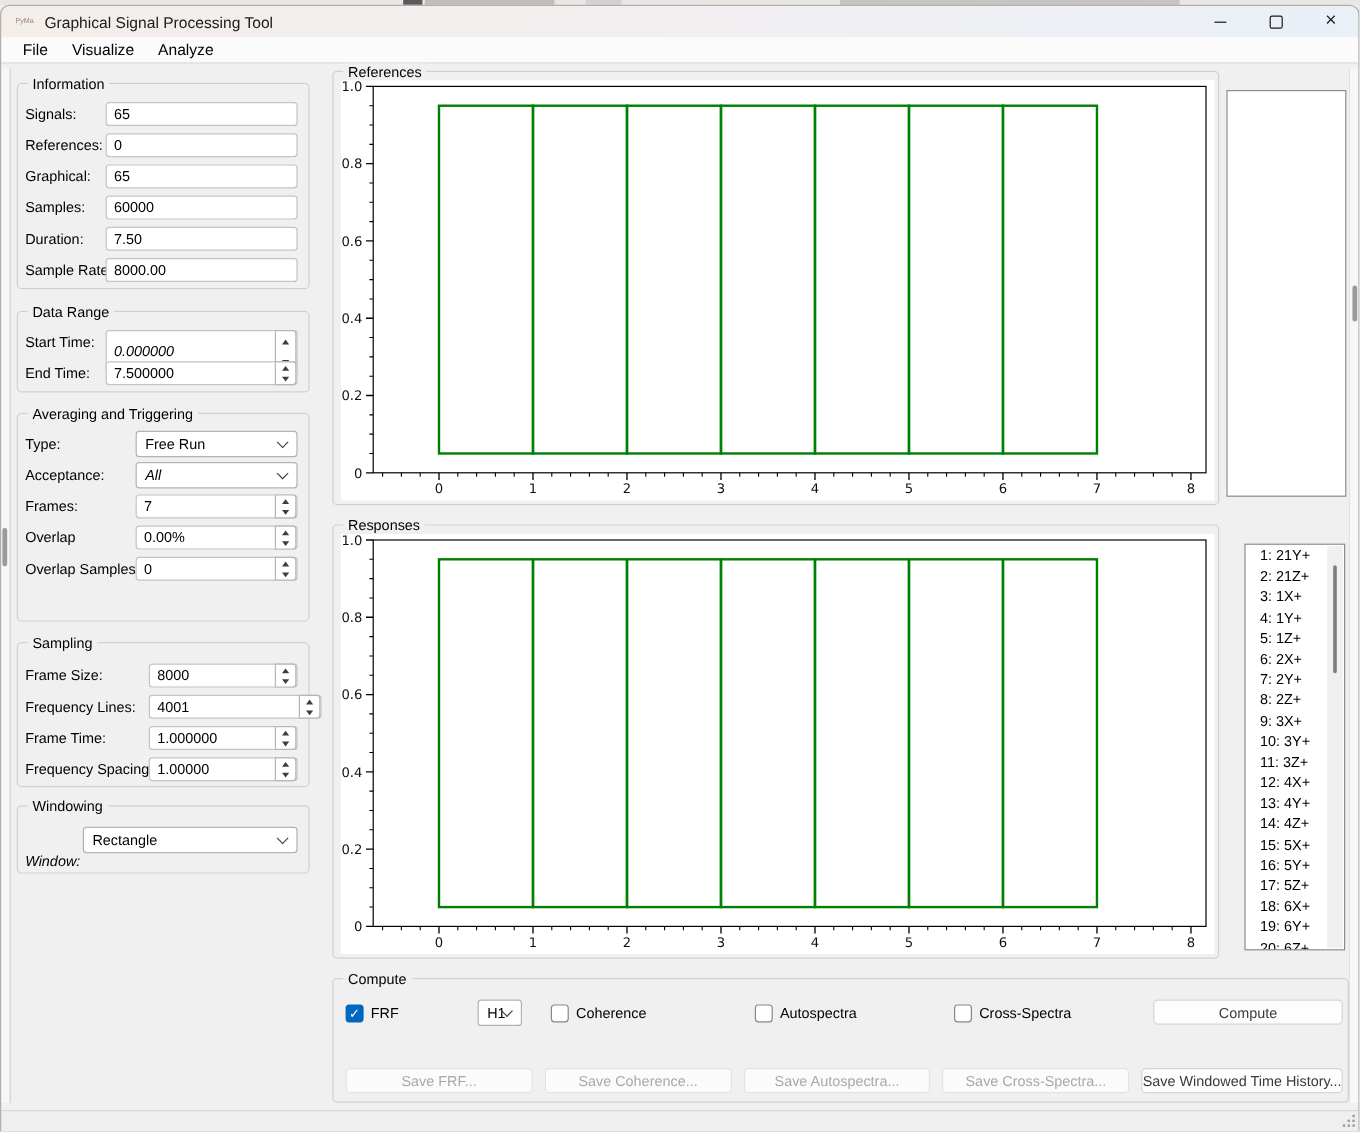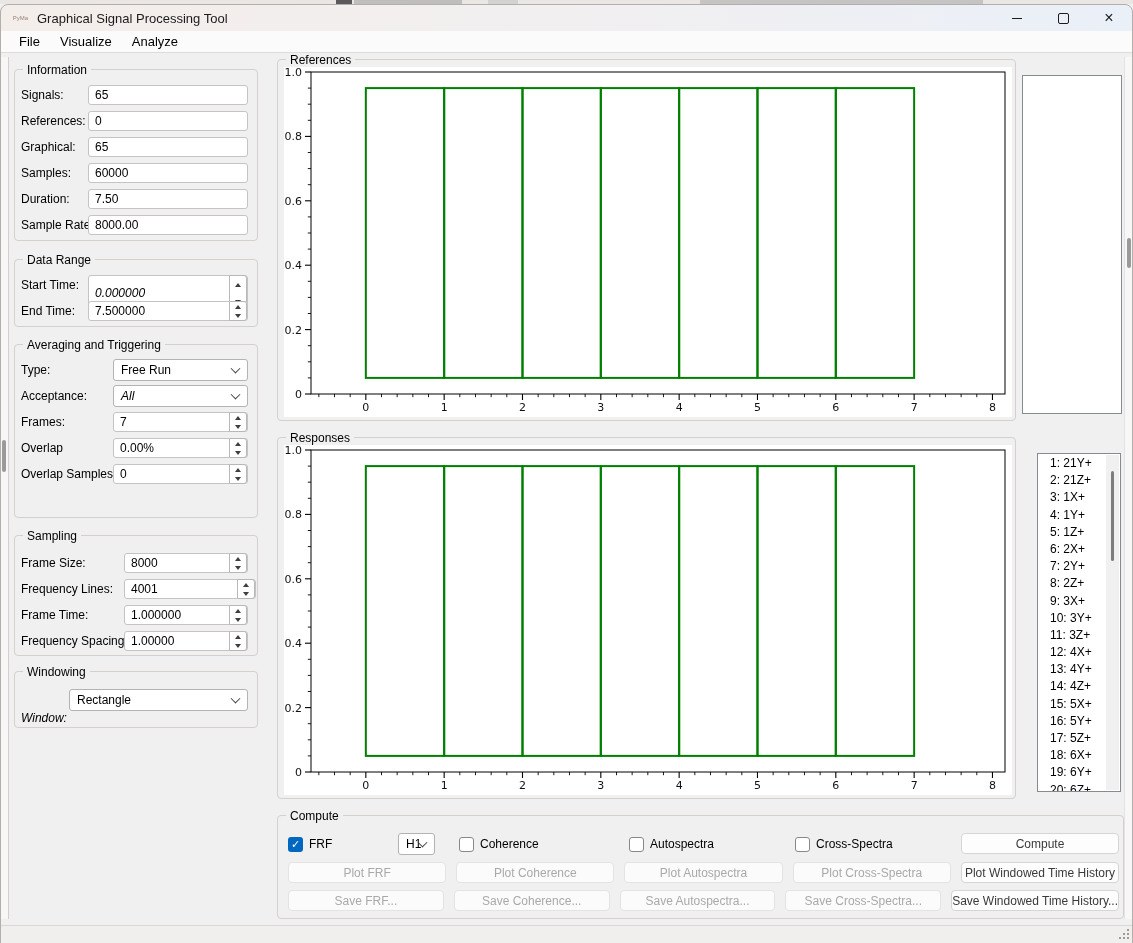--- a/index.html
+++ b/index.html
@@ -221,21 +221,21 @@
       <div class="spinbtns">
           <div class="spincell">
             <div class="tri-up"></div>
           </div>
           <div class="spincell">
             <div class="tri-down"></div>
           </div>
         </div>
     </div>
     <span class="row-label" style="top:43px;">Frequency Lines:</span>
-    <div class="lineedit" style="left:109px;top:43px;width:132px;height:20px;">
+    <div class="lineedit" style="left:109px;top:43px;width:144px;height:20px;">
       <span>4001</span>
       <div class="spinbtns">
           <div class="spincell">
             <div class="tri-up"></div>
           </div>
           <div class="spincell">
             <div class="tri-down"></div>
           </div>
         </div>
     </div>
@@ -511,27 +511,20 @@
         <span class="check-glyph"></span>
       </div>
     <span class="cb-label" style="left:372px;top:21px;">Autospectra</span>
     <div class="checkbox unchecked" style="left:517px;top:21px;">
         <span class="check-glyph"></span>
       </div>
     <span class="cb-label" style="left:538px;top:21px;">Cross-Spectra</span>
 
     <div class="btn" style="position:absolute;left:683px;top:17px;width:158px;height:21px;">Compute</div>
 
-    <div class="btn-row" id="plot-btn-row" style="left:10px;top:46px;width:831px;">
-        <div class="btn disabled">Plot FRF</div>
-        <div class="btn disabled">Plot Coherence</div>
-        <div class="btn disabled">Plot Autospectra</div>
-        <div class="btn disabled">Plot Cross-Spectra</div>
-        <div class="btn">Plot Windowed Time History</div>
-      </div>
     <div class="btn-row" id="save-btn-row" style="left:10px;top:74px;width:831px;">
         <div class="btn disabled">Save FRF...</div>
         <div class="btn disabled">Save Coherence...</div>
         <div class="btn disabled">Save Autospectra...</div>
         <div class="btn disabled">Save Cross-Spectra...</div>
         <div class="btn">Save Windowed Time History...</div>
       </div>
   </div>
 
   <div class="statusbar"></div>

